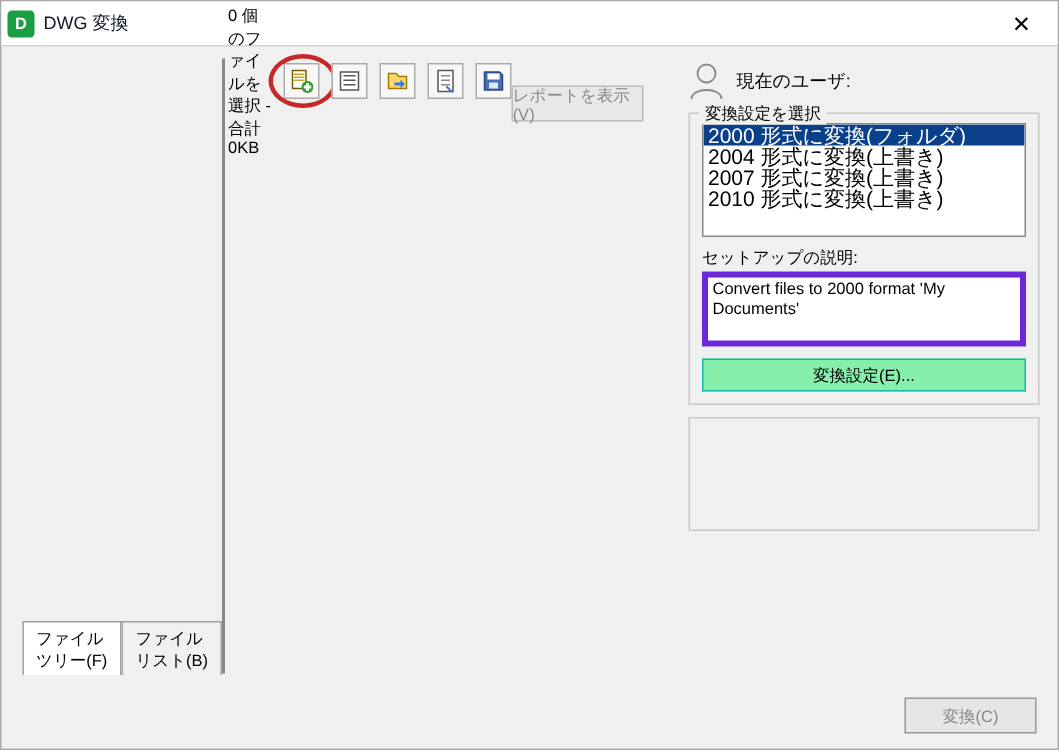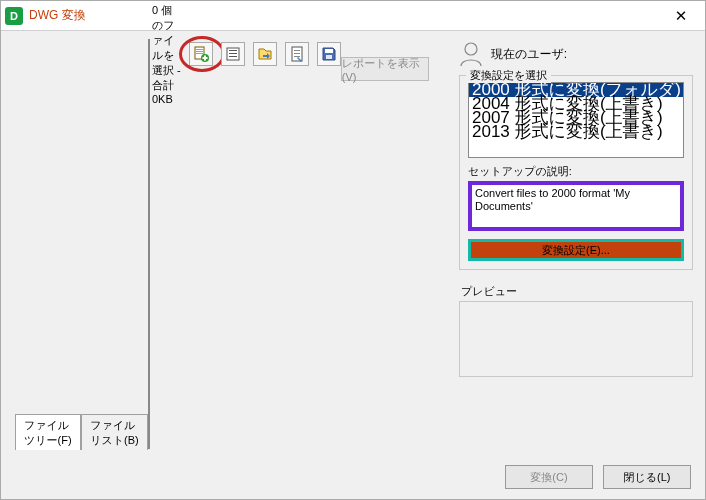--- a/index.html
+++ b/index.html
@@ -28,21 +28,21 @@
     padding: 0 4px;
   }
   .app-icon {
     width: 18px; height: 18px;
     background: #1a9e43;
     border-radius: 3px;
     display: flex; align-items: center; justify-content: center;
     color: #fff; font-weight: bold; font-size: 11px;
     margin-right: 6px;
   }
-  .title-text { flex: 1; font-size: 12px; color: #c2410c; }
+  .title-text { flex: 1; font-size: 12px; color: #0f172a; }
   .close-btn {
     width: 40px; height: 28px;
     display: flex; align-items: center; justify-content: center;
     font-size: 15px; color: #000;
   }
 
   .content {
     flex: 1;
     display: flex;
     padding: 8px 12px 12px 12px;
@@ -117,35 +117,35 @@
   .group-title {
     position: absolute; top: -8px; left: 6px;
     background: #f0f0f0; padding: 0 4px;
     font-size: 11px;
   }
   .listbox {
     background: #fff;
     border: 1px solid #888;
     height: 76px;
     overflow: hidden;
-    font-size: 17px;
+    font-size: 14px;
     line-height: 14px;
   }
   .listbox .item { padding: 0 3px; white-space: nowrap; }
   .listbox .item.selected { background: #0a3f8a; color: #fff; }
 
   .desc-label { font-size: 11px; margin: 6px 0 2px 0; }
   .desc-box {
     background: #fff; border: 4px solid #6d28d9;
     height: 50px; font-size: 11px; padding: 2px 3px;
     line-height: 13px;
   }
   .wide-btn {
     width: 100%; height: 22px;
-    border: 3px solid #14b8a6; background: #c2410c;
+    border: 1px solid #14b8a6; background: #86efac;
     font-size: 11px;
     display: flex; align-items: center; justify-content: center;
     margin-top: 8px;
   }
   .preview-box {
     border: 1px solid #c8c8c8;
     height: 76px;
   }
 
   .footer {
@@ -246,30 +246,28 @@
         <span>現在のユーザ:</span>
         <span></span>
       </div>
 
       <div class="group">
         <div class="group-title">変換設定を選択</div>
         <div class="listbox" id="settings-list">
             <div class="item selected">2000 形式に変換(フォルダ)</div>
             <div class="item">2004 形式に変換(上書き)</div>
             <div class="item">2007 形式に変換(上書き)</div>
-            <div class="item">2013 形式に変換(上書き)</div>
+            <div class="item">2010 形式に変換(上書き)</div>
           </div>
         <div class="desc-label">セットアップの説明:</div>
         <div class="desc-box">Convert files to 2000 format 'My Documents'</div>
         <div class="wide-btn">変換設定(E)...</div>
       </div>
 
-      <div style="font-size:11px;margin:6px 0 2px 2px">プレビュー</div>
       <div class="preview-box"></div>
     </div>
 
   </div>
 
   <div class="footer">
     <div class="btn disabled">変換(C)</div>
-    <div class="btn">閉じる(L)</div>
   </div>
 </div>
 
 </body></html>

